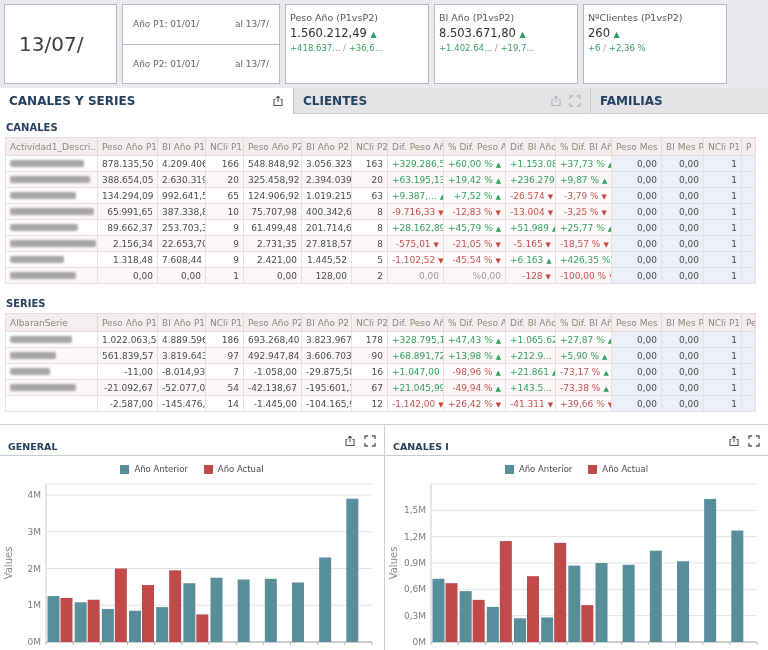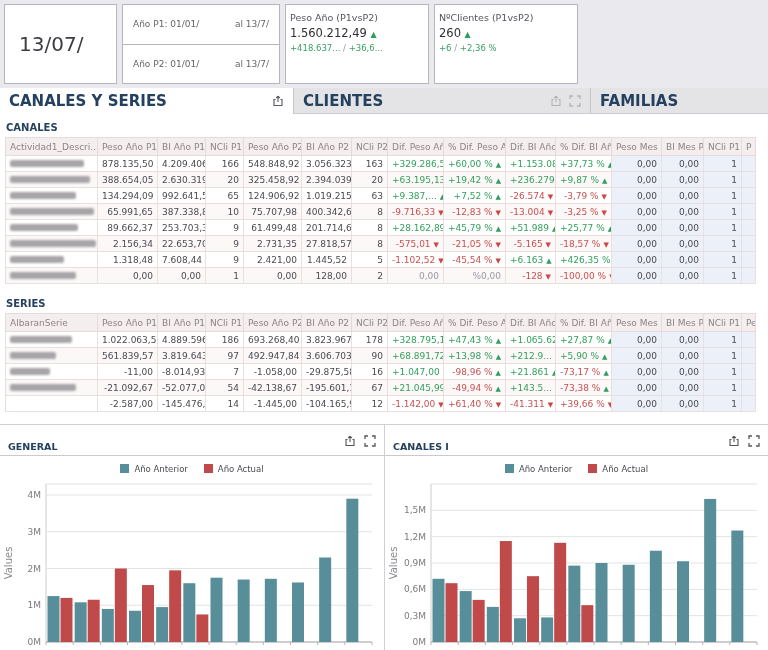--- a/index.html
+++ b/index.html
@@ -16,21 +16,21 @@
   .kpi{width:144px;padding:7px 4px;font-size:9px;}
   .kpi-title{color:#55555d;font-size:9.5px;margin-bottom:3px;white-space:nowrap;overflow:hidden;}
   .kpi-value{font-size:11.5px;color:#2f2f36;white-space:nowrap;}
   .kpi-delta{font-size:8.5px;color:#3aa065;margin-top:3px;white-space:nowrap;}
   .kpi-delta .sep{color:#9a9aa0;}
   .tri{font-size:8px;color:#2f9e60;}
   .mes-stack{margin-left:auto;width:100px;}
   .mes-stack .box{background:#dce5f3;}
   
   .tab-strip{height:26px;display:flex;background:#fff;}
-  .tab{display:flex;align-items:center;font-size:15px;font-weight:bold;color:#24415f;
+  .tab{display:flex;align-items:center;font-size:12px;font-weight:bold;color:#24415f;
        padding:0 9px;box-sizing:border-box;}
   .tab.active{width:293px;background:#fff;}
   .tab.gray{background:#e4e4e7;border-left:1px solid #c6c6cc;border-bottom:1px solid #cdcdd3;}
   .tab.clientes{width:297px;}
   .tab.familias{flex:1;}
   .tab-icons{margin-left:auto;display:flex;gap:7px;align-items:center;}
   
   .section-title{font-size:10px;font-weight:bold;color:#24415f;margin:8px 0 4px 6px;}
   table{border-collapse:collapse;table-layout:fixed;width:750px;margin-left:5px;font-size:9px;}
   th{background:#f5eeee;color:#8f8383;font-weight:normal;text-align:left;padding:2px 4px;
@@ -46,21 +46,21 @@
   .ad{color:#cc4444;font-size:7px;margin-left:3px;}
   
   .bottom{display:flex;border-top:1px solid #cfcfd4;margin-top:12px;height:236px;}
   .panel{width:384px;box-sizing:border-box;display:flex;flex-direction:column;}
   .panel+.panel{border-left:1px solid #cfcfd4;}
   .panel-header{display:flex;align-items:center;padding:4px 8px 3px 8px;border-bottom:1px solid #c9c9cf;}
   .panel-title{font-size:9.5px;font-weight:bold;color:#24415f;margin-top:12px;}
   .panel-icons{margin-left:auto;display:flex;gap:8px;align-items:center;}
   .legend{display:flex;justify-content:center;gap:16px;align-items:center;margin-top:8px;
           font-size:8.5px;color:#4a4a50;height:14px;}
-  .legend-item{display:flex;}
+  .legend-item{display:flex;align-items:center;}
   .sq{width:9px;height:9px;display:inline-block;margin-right:5px;}
   .chart-wrap{flex:1;}
   svg.chart{width:384px;height:192px;display:block;}
   svg text{font-family:"DejaVu Sans","Liberation Sans",sans-serif;}
 </style>
 </head>
 <body>
 
 <div class="top-strip">
   <div class="box date-box">13/07/</div>
@@ -75,20 +75,25 @@
       <span>al 13/7/</span>
     </div>
   </div>
 
   <div class="box kpi">
     <div class="kpi-title">Peso Año (P1vsP2)</div>
     <div class="kpi-value"><span>1.560.212,49</span> <span class="tri">▲</span></div>
     <div class="kpi-delta"><span>+418.637...</span> <span class="sep">/</span> <span>+36,6...</span></div>
   </div>
 
+  <div class="box kpi">
+    <div class="kpi-title">BI Año (P1vsP2)</div>
+    <div class="kpi-value"><span>8.503.671,80</span> <span class="tri">▲</span></div>
+    <div class="kpi-delta"><span>+1.402.64...</span> <span class="sep">/</span> <span>+19,7...</span></div>
+  </div>
 
   <div class="box kpi">
     <div class="kpi-title">NºClientes (P1vsP2)</div>
     <div class="kpi-value"><span>260</span> <span class="tri">▲</span></div>
     <div class="kpi-delta"><span>+6</span> <span class="sep">/</span> <span>+2,36 %</span></div>
   </div>
 
 </div>
 
 <div class="tab-strip">
@@ -429,21 +434,21 @@
       </tr>
       <tr>
         <td class="name"></td>
         <td>-2.587,00</td>
         <td>-145.476,86</td>
         <td>14</td>
         <td>-1.445,00</td>
         <td>-104.165,93</td>
         <td>12</td>
         <td><span class="dr">-1.142,00</span><span class="ad">▼</span></td>
-        <td><span class="dr">+61,40 %</span><span class="ad">▼</span></td>
+        <td><span class="dr">+26,42 %</span><span class="ad">▼</span></td>
         <td><span class="dr">-41.311</span><span class="ad">▼</span></td>
         <td><span class="dr">+39,66 %</span><span class="ad">▼</span></td>
         <td class="mes">0,00</td>
         <td class="mes">0,00</td>
         <td class="mes">1</td>
         <td class="mes"></td>
       </tr>
     </tbody>
   </table>
 

